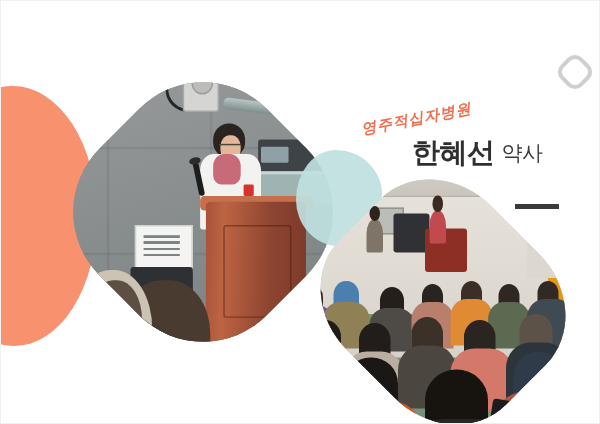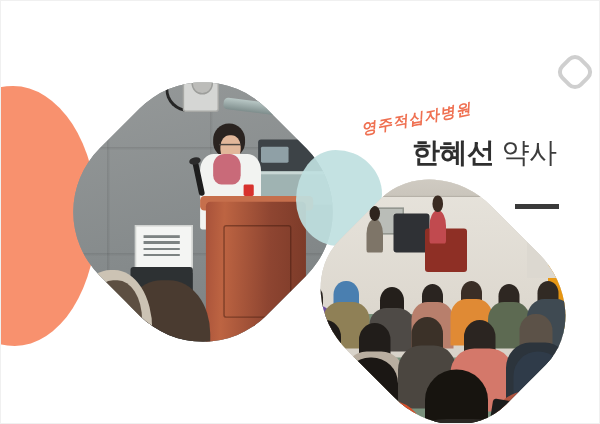--- a/index.html
+++ b/index.html
@@ -308,21 +308,21 @@
     align-items: center;
     gap: 7px;
   }
   .title-name {
     font-size: 28px;
     font-weight: 700;
     color: #2f2f2f;
     letter-spacing: -0.5px;
   }
   .title-role {
-    font-size: 28px;
+    font-size: 21px;
     font-weight: 400;
     color: #3c3c3c;
     letter-spacing: -0.5px;
   }
   .rule {
     position: absolute;
     left: 515px; top: 204px;
     width: 44px; height: 5px;
     background: #3a3a3a;
     z-index: 6;

